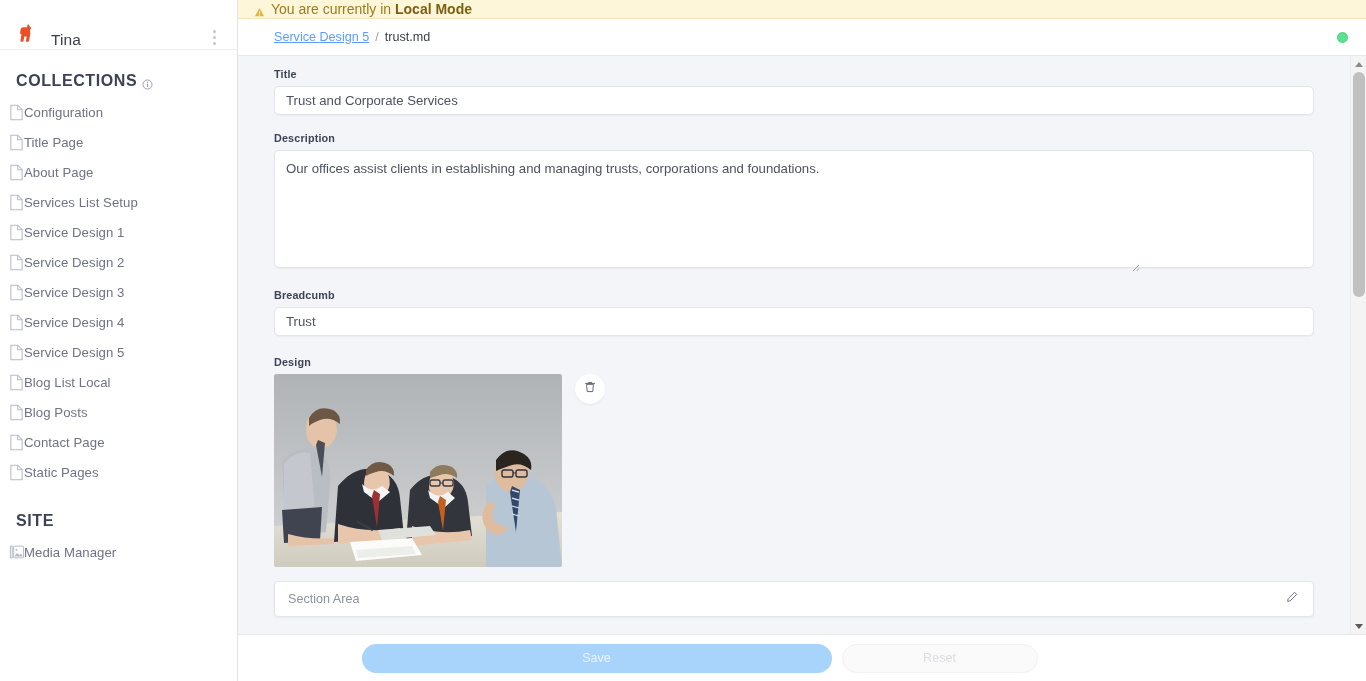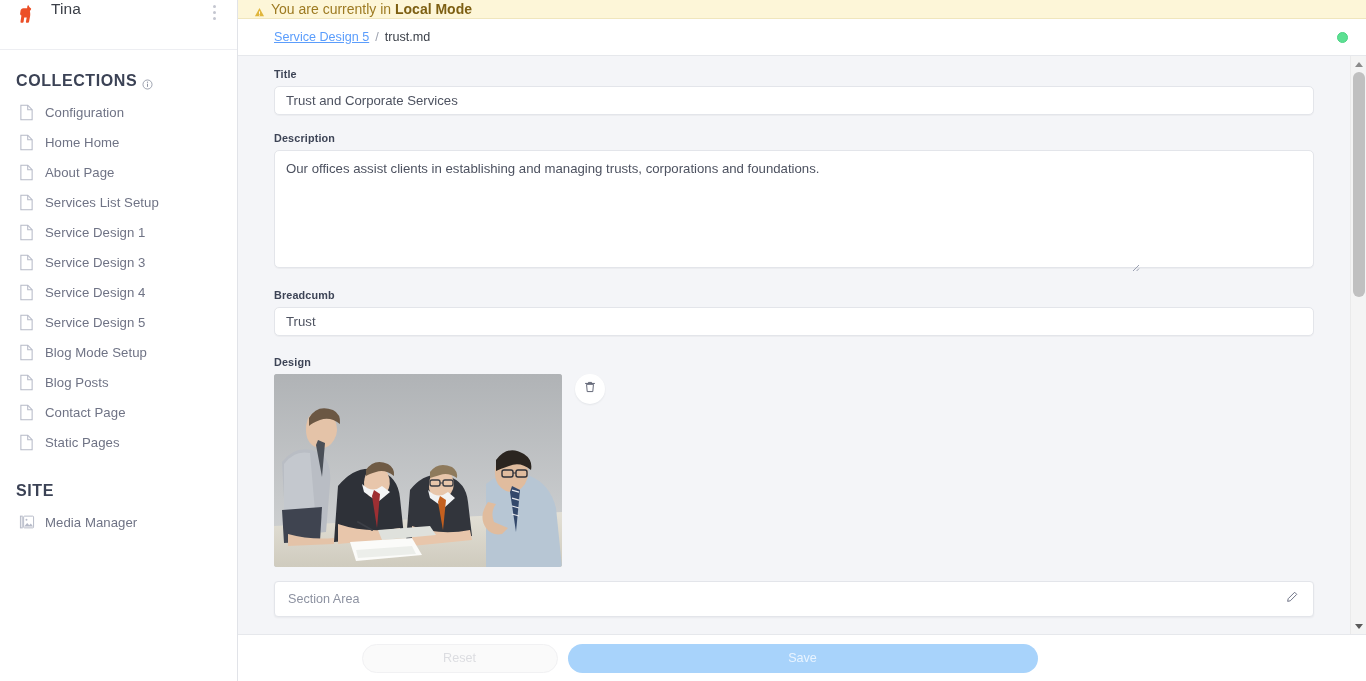--- a/index.html
+++ b/index.html
@@ -13,21 +13,21 @@
 
   
   .sidebar {
     width: 238px; height: 681px;
     background: #ffffff;
     border-right: 1px solid #e1e3e8;
     display: flex; flex-direction: column;
     flex: 0 0 238px;
   }
   .sidebar-header {
-    height: 50px; display: flex; align-items: flex-start;
+    height: 50px; display: flex; align-items: flex-end;
     padding: 0 14px 0 12px;
     border-bottom: 1px solid #edeef2;
   }
   .logo-wrap { width: 30px; height: 30px; display:flex; align-items:center; justify-content:center; }
   .brand-name {
     font-size: 15.5px; color: #3c4049; margin-left: 9px;
     letter-spacing: .1px;
   }
   .kebab { margin-left: auto; width: 18px; height: 24px; display:flex;
     flex-direction: column; align-items:center; justify-content:center; gap:3px; cursor:pointer; }
@@ -38,21 +38,21 @@
     letter-spacing: .6px; padding: 0 0 0 16px;
     display: flex; align-items: center; gap: 5px;
   }
   .collections-label { margin-top: 22px; margin-bottom: 7px; }
   .site-label { margin-top: 25px; margin-bottom: 7px; }
   .info-icon { width: 11px; height: 11px; flex: 0 0 11px; }
 
   .nav-list { list-style: none; }
   .nav-item {
     height: 30px; display: flex; align-items: center;
-    padding-left: 19px; gap: 11px; cursor: pointer;
+    padding-left: 9px; cursor: pointer;
   }
   .nav-icon { width: 15px; height: 17px; flex: 0 0 15px; display:block; }
   .nav-label { font-size: 13.2px; color: #6f7385; letter-spacing: .05px; }
 
   
   .main {
     flex: 1; height: 681px; position: relative;
     display: flex; flex-direction: column;
     background: #f4f5f8;
   }
@@ -234,21 +234,21 @@
               <path d="M2 1.2h7.3L14 5.9V16.8H2z" fill="#fff" stroke="#b6bac8" stroke-width="1.1"></path>
               <path d="M9.3 1.2V6H14" fill="none" stroke="#b6bac8" stroke-width="1.1"></path>
             </svg></span>
         <span class="nav-label">Configuration</span>
       </li>
       <li class="nav-item">
         <span class="nav-icon"><svg viewBox="0 0 16 18" width="15" height="17">
               <path d="M2 1.2h7.3L14 5.9V16.8H2z" fill="#fff" stroke="#b6bac8" stroke-width="1.1"></path>
               <path d="M9.3 1.2V6H14" fill="none" stroke="#b6bac8" stroke-width="1.1"></path>
             </svg></span>
-        <span class="nav-label">Home Home</span>
+        <span class="nav-label">Title Page</span>
       </li>
       <li class="nav-item">
         <span class="nav-icon"><svg viewBox="0 0 16 18" width="15" height="17">
               <path d="M2 1.2h7.3L14 5.9V16.8H2z" fill="#fff" stroke="#b6bac8" stroke-width="1.1"></path>
               <path d="M9.3 1.2V6H14" fill="none" stroke="#b6bac8" stroke-width="1.1"></path>
             </svg></span>
         <span class="nav-label">About Page</span>
       </li>
       <li class="nav-item">
         <span class="nav-icon"><svg viewBox="0 0 16 18" width="15" height="17">
@@ -262,20 +262,27 @@
               <path d="M2 1.2h7.3L14 5.9V16.8H2z" fill="#fff" stroke="#b6bac8" stroke-width="1.1"></path>
               <path d="M9.3 1.2V6H14" fill="none" stroke="#b6bac8" stroke-width="1.1"></path>
             </svg></span>
         <span class="nav-label">Service Design 1</span>
       </li>
       <li class="nav-item">
         <span class="nav-icon"><svg viewBox="0 0 16 18" width="15" height="17">
               <path d="M2 1.2h7.3L14 5.9V16.8H2z" fill="#fff" stroke="#b6bac8" stroke-width="1.1"></path>
               <path d="M9.3 1.2V6H14" fill="none" stroke="#b6bac8" stroke-width="1.1"></path>
             </svg></span>
+        <span class="nav-label">Service Design 2</span>
+      </li>
+      <li class="nav-item">
+        <span class="nav-icon"><svg viewBox="0 0 16 18" width="15" height="17">
+              <path d="M2 1.2h7.3L14 5.9V16.8H2z" fill="#fff" stroke="#b6bac8" stroke-width="1.1"></path>
+              <path d="M9.3 1.2V6H14" fill="none" stroke="#b6bac8" stroke-width="1.1"></path>
+            </svg></span>
         <span class="nav-label">Service Design 3</span>
       </li>
       <li class="nav-item">
         <span class="nav-icon"><svg viewBox="0 0 16 18" width="15" height="17">
               <path d="M2 1.2h7.3L14 5.9V16.8H2z" fill="#fff" stroke="#b6bac8" stroke-width="1.1"></path>
               <path d="M9.3 1.2V6H14" fill="none" stroke="#b6bac8" stroke-width="1.1"></path>
             </svg></span>
         <span class="nav-label">Service Design 4</span>
       </li>
       <li class="nav-item">
@@ -283,21 +290,21 @@
               <path d="M2 1.2h7.3L14 5.9V16.8H2z" fill="#fff" stroke="#b6bac8" stroke-width="1.1"></path>
               <path d="M9.3 1.2V6H14" fill="none" stroke="#b6bac8" stroke-width="1.1"></path>
             </svg></span>
         <span class="nav-label">Service Design 5</span>
       </li>
       <li class="nav-item">
         <span class="nav-icon"><svg viewBox="0 0 16 18" width="15" height="17">
               <path d="M2 1.2h7.3L14 5.9V16.8H2z" fill="#fff" stroke="#b6bac8" stroke-width="1.1"></path>
               <path d="M9.3 1.2V6H14" fill="none" stroke="#b6bac8" stroke-width="1.1"></path>
             </svg></span>
-        <span class="nav-label">Blog Mode Setup</span>
+        <span class="nav-label">Blog List Local</span>
       </li>
       <li class="nav-item">
         <span class="nav-icon"><svg viewBox="0 0 16 18" width="15" height="17">
               <path d="M2 1.2h7.3L14 5.9V16.8H2z" fill="#fff" stroke="#b6bac8" stroke-width="1.1"></path>
               <path d="M9.3 1.2V6H14" fill="none" stroke="#b6bac8" stroke-width="1.1"></path>
             </svg></span>
         <span class="nav-label">Blog Posts</span>
       </li>
       <li class="nav-item">
         <span class="nav-icon"><svg viewBox="0 0 16 18" width="15" height="17">
@@ -478,18 +485,18 @@
       <div class="sb-arrow up">
         <span class="sb-tri up"></span>
       </div>
       <div class="sb-thumb"></div>
       <div class="sb-arrow down">
         <span class="sb-tri down"></span>
       </div>
     </div>
 
     <div class="footer">
+      <button class="btn btn-save">Save</button>
       <button class="btn btn-reset">Reset</button>
-      <button class="btn btn-save">Save</button>
     </div>
 
   </section>
 </div>
 
 </body></html>

